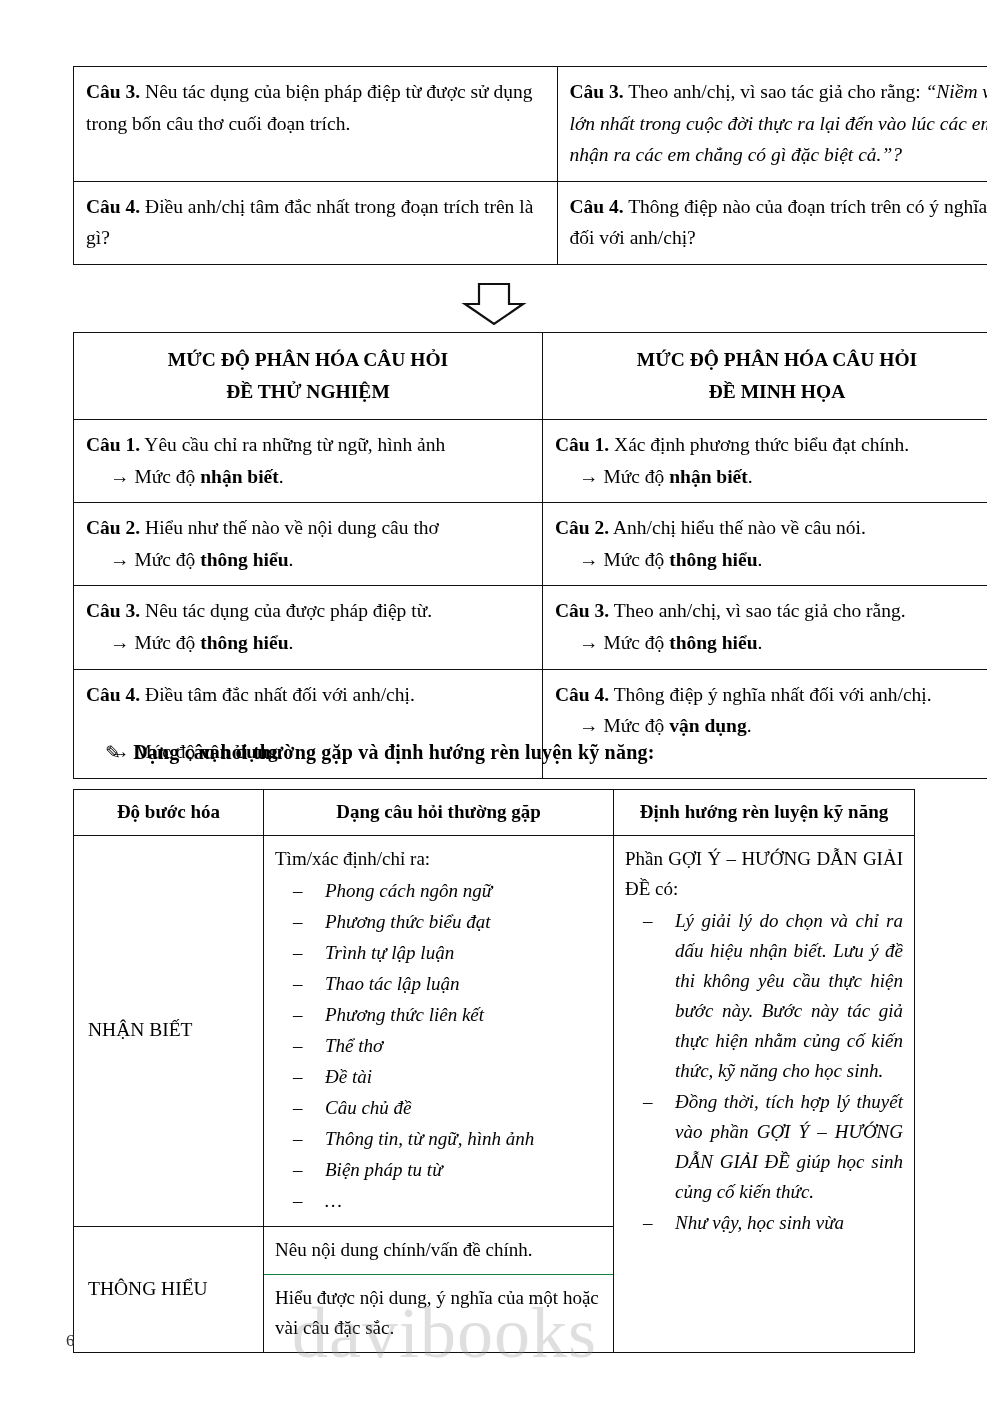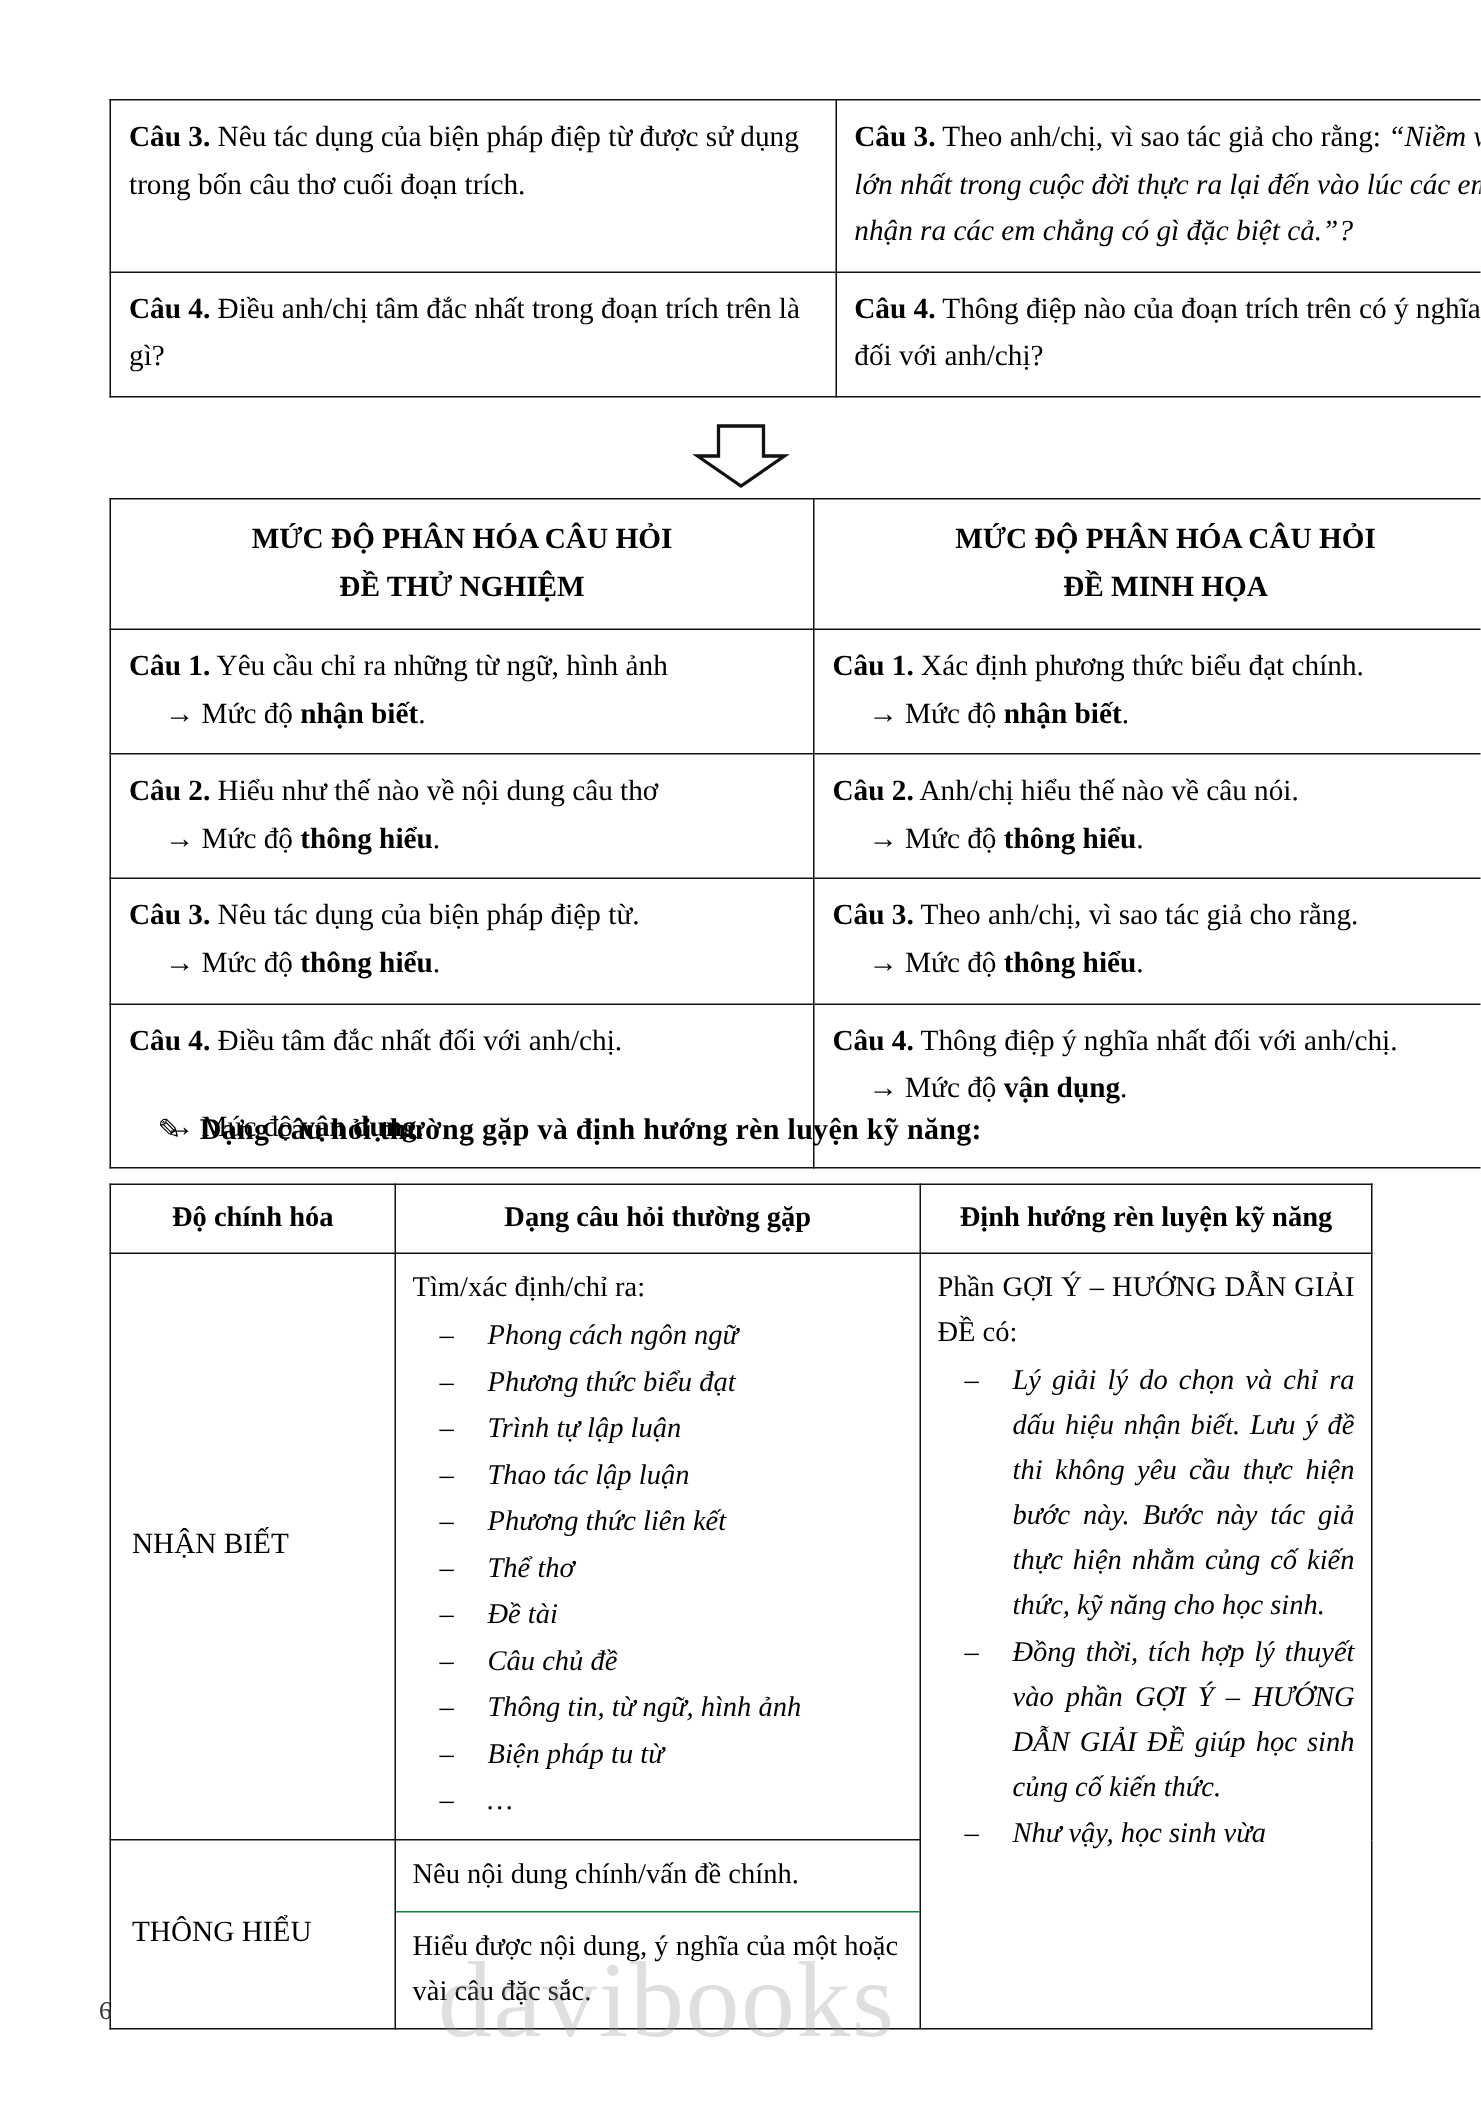--- a/index.html
+++ b/index.html
@@ -231,21 +231,21 @@
           <div class="indent-arrow"><span>→   Mức độ </span><span class="bold">thông hiểu</span><span>.</span></div>
         </td>
         <td>
           <div><span class="bold">Câu 2.</span><span> Anh/chị hiểu thế nào về câu nói.</span></div>
           <div class="indent-arrow"><span>→   Mức độ </span><span class="bold">thông hiểu</span><span>.</span></div>
         </td>
       </tr>
 
       <tr>
         <td>
-          <div><span class="bold">Câu 3.</span><span> Nêu tác dụng của biện pháp điệp từ.</span></div>
+          <div><span class="bold">Câu 3.</span><span> Nêu tác dụng của được pháp điệp từ.</span></div>
           <div class="indent-arrow"><span>→   Mức độ </span><span class="bold">thông hiểu</span><span>.</span></div>
         </td>
         <td>
           <div><span class="bold">Câu 3.</span><span> Theo anh/chị, vì sao tác giả cho rằng.</span></div>
           <div class="indent-arrow"><span>→   Mức độ </span><span class="bold">thông hiểu</span><span>.</span></div>
         </td>
       </tr>
 
       <tr>
         <td>
@@ -266,21 +266,21 @@
   </div>
 
   <table class="doc-table" id="table-bot">
     <colgroup>
       <col class="c1">
         <col class="c2">
         <col class="c3">
     </colgroup>
     <tbody>
       <tr>
-        <td class="hdr">Độ chính hóa</td>
+        <td class="hdr">Độ bước hóa</td>
         <td class="hdr">Dạng câu hỏi thường gặp</td>
         <td class="hdr">Định hướng rèn luyện kỹ năng</td>
       </tr>
 
       <tr>
         <td class="level">NHẬN BIẾT</td>
         <td>
           <div>Tìm/xác định/chỉ ra:</div>
           <ul class="dashlist">
             <li>Phong cách ngôn ngữ</li>

